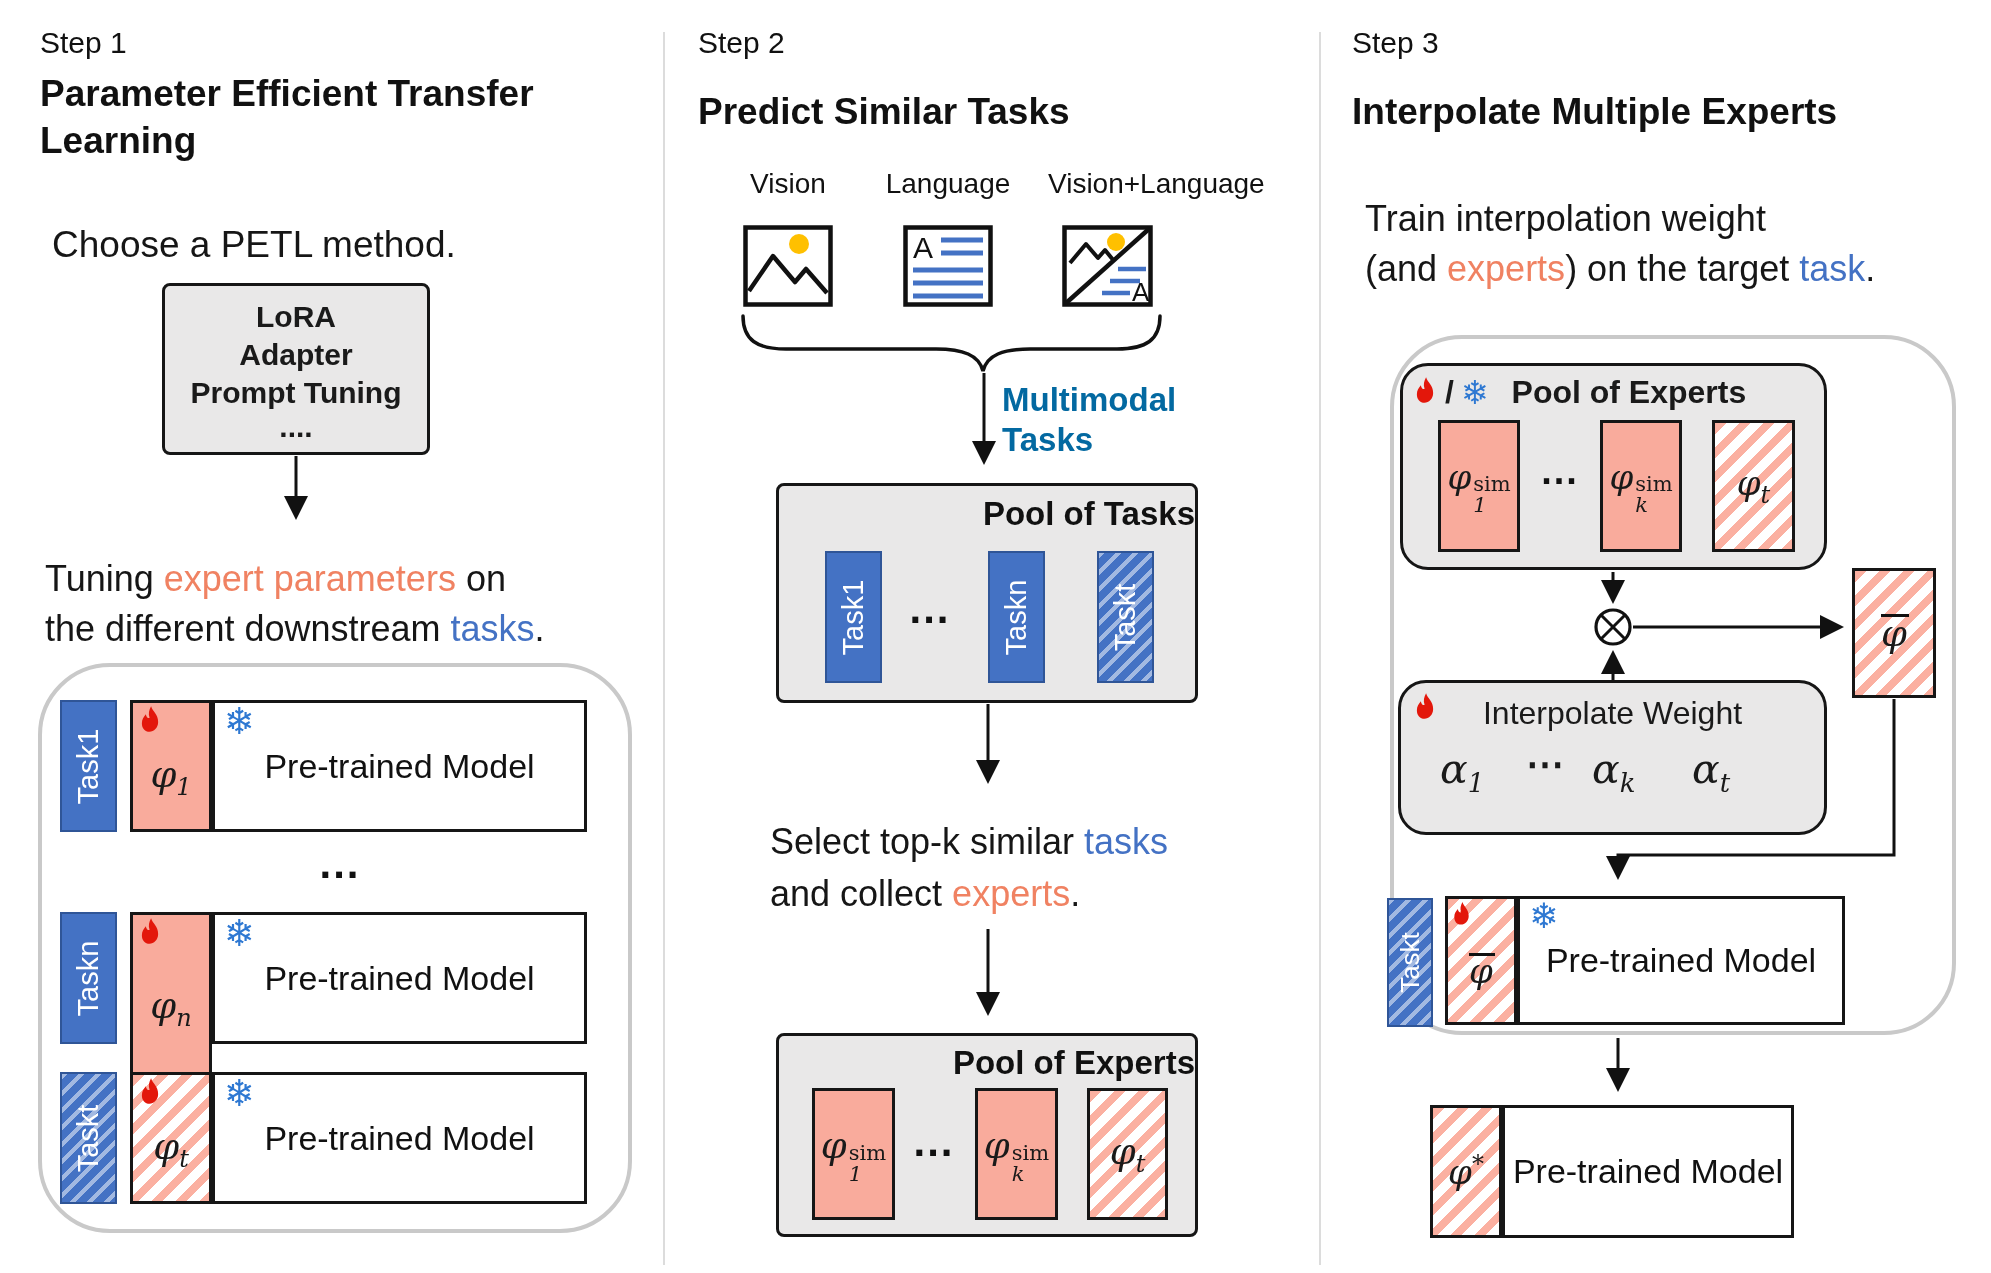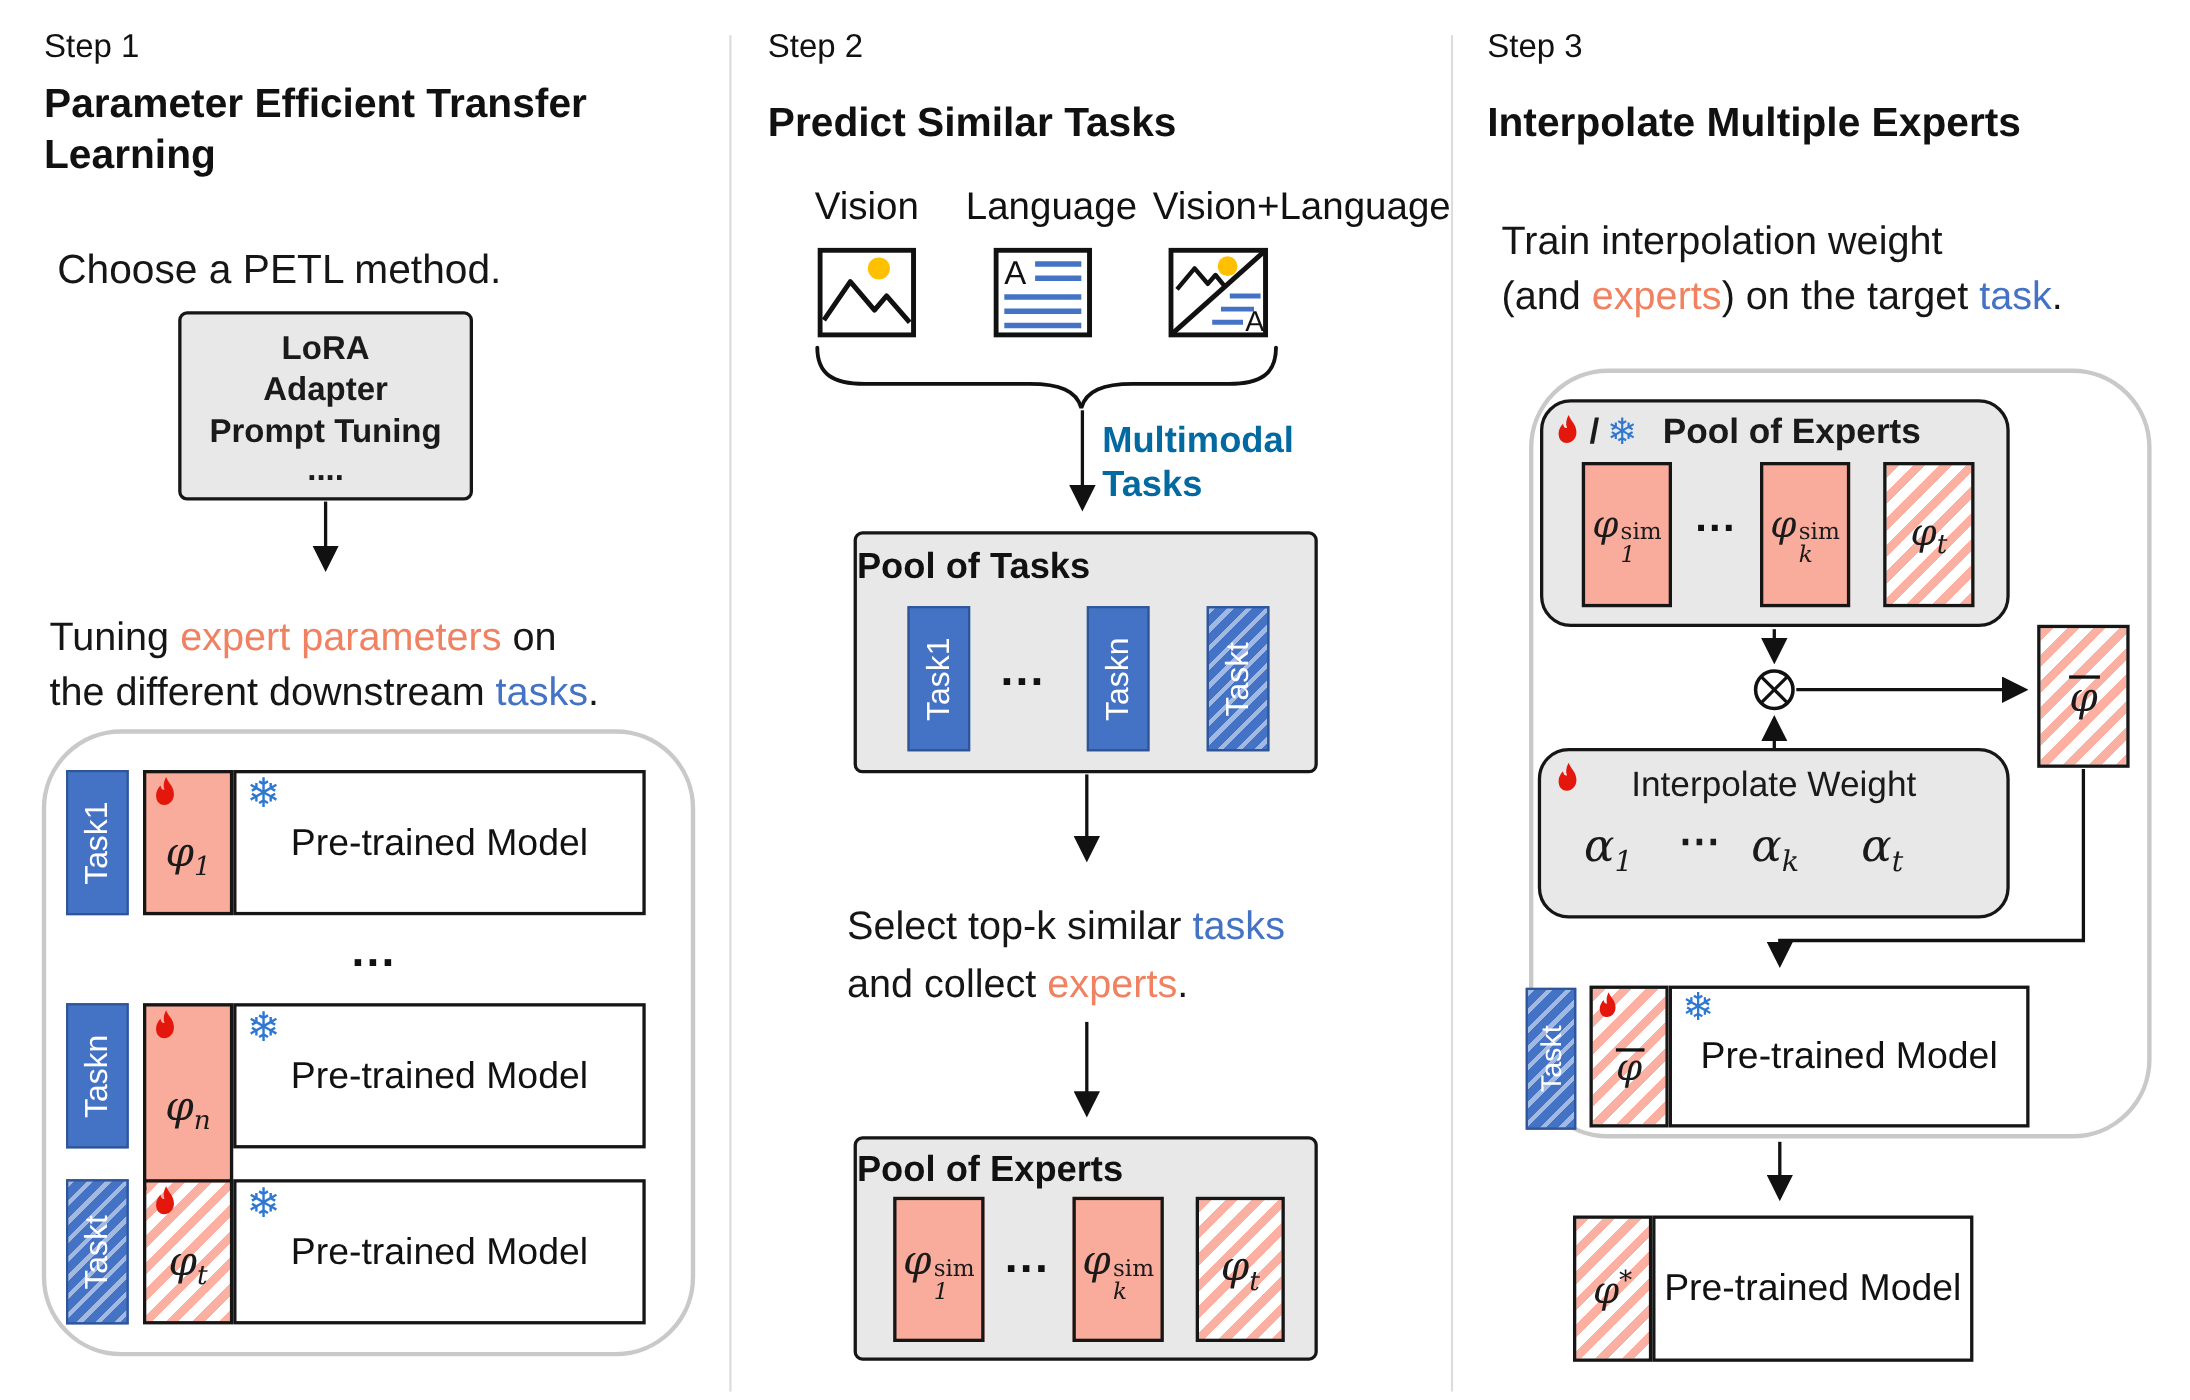--- a/index.html
+++ b/index.html
@@ -7,39 +7,39 @@
           font-family:"Liberation Sans",sans-serif;color:#1a1a1a;}
   .abs{position:absolute;}
   .divider{position:absolute;top:32px;height:1233px;width:2px;background:#dcdcdc;}
   .step-label{font-size:30px;color:#111;}
   .col-title{font-size:37px;font-weight:bold;line-height:47px;color:#111;}
   .body-text{font-size:36px;line-height:50px;color:#161616;}
   .salmon{color:#f08262;}
   .blue-t{color:#4472c4;}
   .gray-box{background:#e9e8e8;border:3px solid #161616;border-radius:8px;box-sizing:border-box;}
   .outer-container{border:4px solid #c9c9c9;border-radius:72px;box-sizing:border-box;background:transparent;}
-  .pool-title{font-size:33px;font-weight:bold;text-align:left;color:#111;}
+  .pool-title{font-size:33px;font-weight:bold;text-align:right;color:#111;}
   .task-box{background:#4472c4;border:2px solid #2f5597;box-sizing:border-box;display:flex;align-items:center;justify-content:center;}
   .task-box span{transform:rotate(-90deg);white-space:nowrap;color:#fff;font-size:29px;}
   .hatch-blue{background:repeating-linear-gradient(135deg,rgba(255,255,255,.5) 0 4px,rgba(255,255,255,0) 4px 12px),#4472c4;}
   .expert-box{background:#f9ab9c;border:3px solid #161616;box-sizing:border-box;display:flex;align-items:center;justify-content:center;}
   .hatch-red{background:repeating-linear-gradient(135deg,#fbb0a1 0 8px,#ffffff 8px 17px) !important;}
   .model-box{background:#fff;border:3px solid #161616;box-sizing:border-box;display:flex;align-items:center;justify-content:center;font-size:34px;color:#111;}
   .math{font-family:"DejaVu Serif",serif;font-style:italic;}
   .phi{font-size:37px;}
   .phi sub{font-size:24px;font-family:"DejaVu Serif",serif;}
   .phi sup{font-size:24px;font-family:"DejaVu Serif",serif;}
   .stack{display:inline-flex;flex-direction:column;font-size:21px;line-height:1;vertical-align:-2px;font-family:"DejaVu Serif",serif;margin-left:2px;}
   .stack .s-sup{font-style:normal;font-family:"DejaVu Serif",serif;}
   .stack .s-sub{font-style:italic;}
   .dots{font-weight:bold;font-size:42px;color:#111;text-align:center;letter-spacing:2px;}
   .snow{font-family:"DejaVu Sans",sans-serif;color:#2e78d2;font-size:37px;line-height:1;}
   .obar{position:relative;display:inline-block;line-height:1;}
   .obar::after{content:"";position:absolute;left:0;right:-2px;top:-1px;height:3px;background:#111;}
-  .mod-label{font-size:35px;text-align:center;color:#111;}
+  .mod-label{font-size:28px;text-align:center;color:#111;}
   .mm-label{font-size:33px;font-weight:bold;color:#0369a1;line-height:40px;}
   .alpha{font-size:41px;}
   .alpha sub{font-size:26px;font-family:"DejaVu Serif",serif;}
   svg text{font-family:"Liberation Sans",sans-serif;}
 </style>
 </head>
 <body>
 
 <div id="canvas">
 

